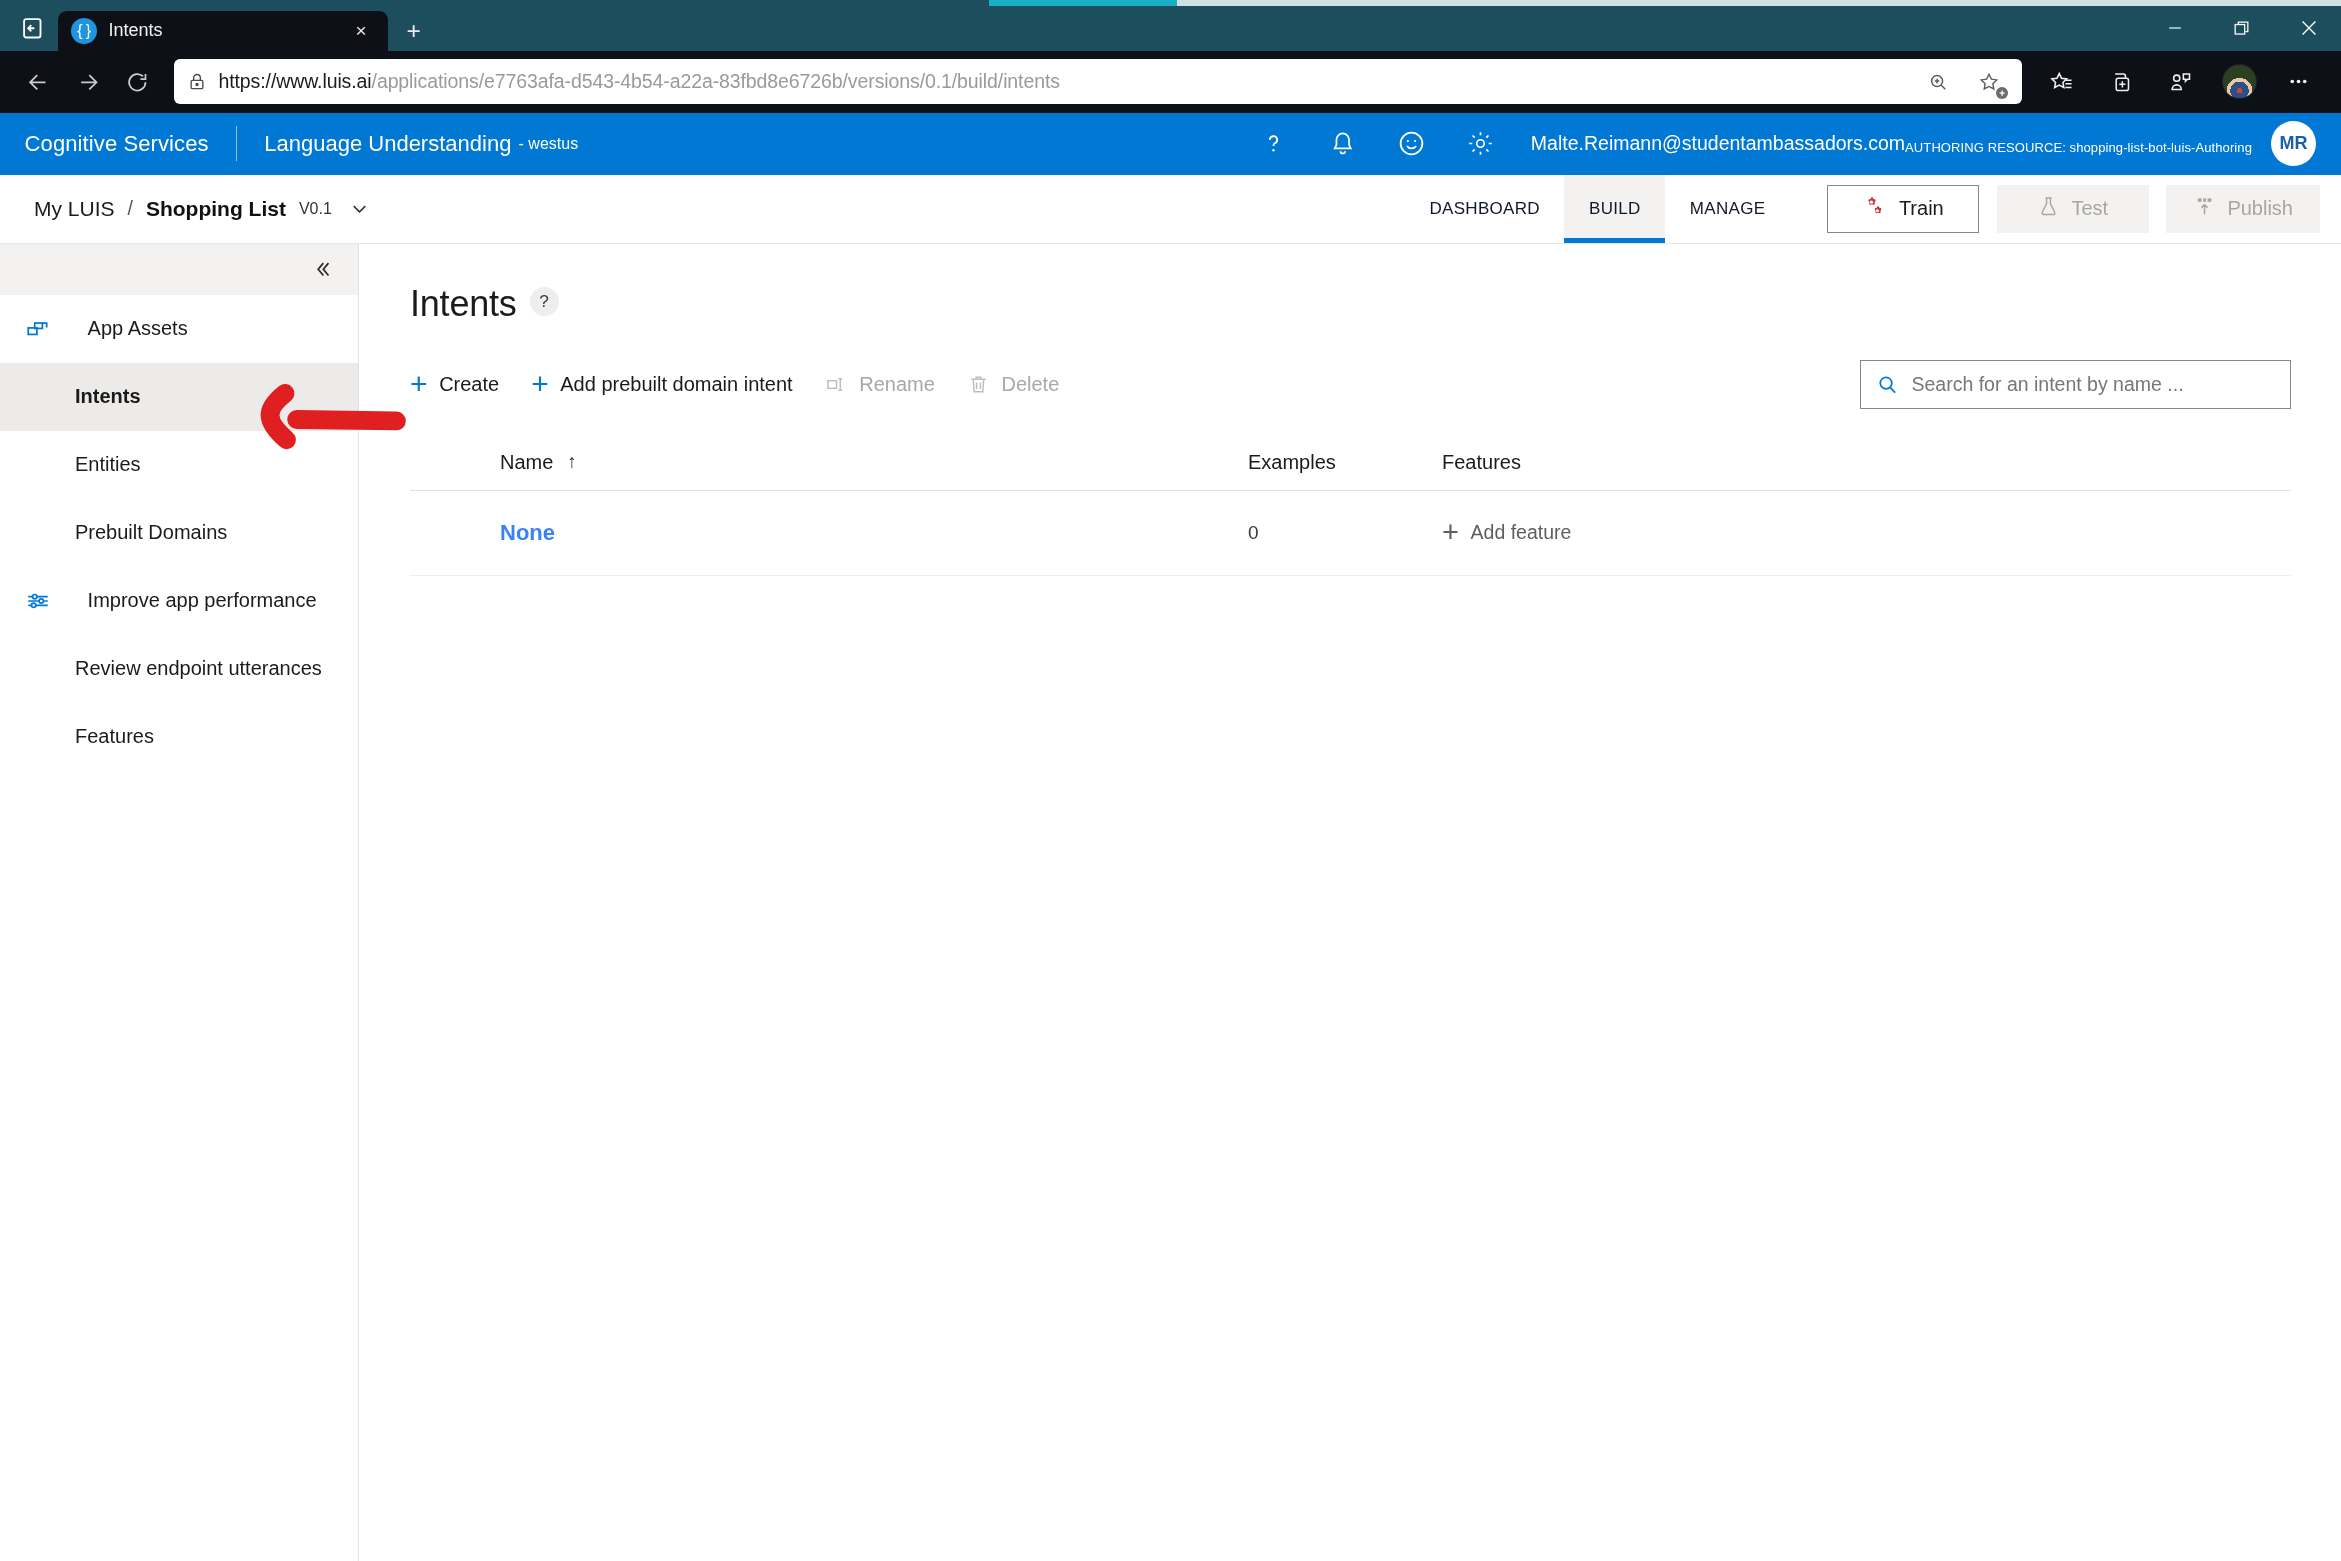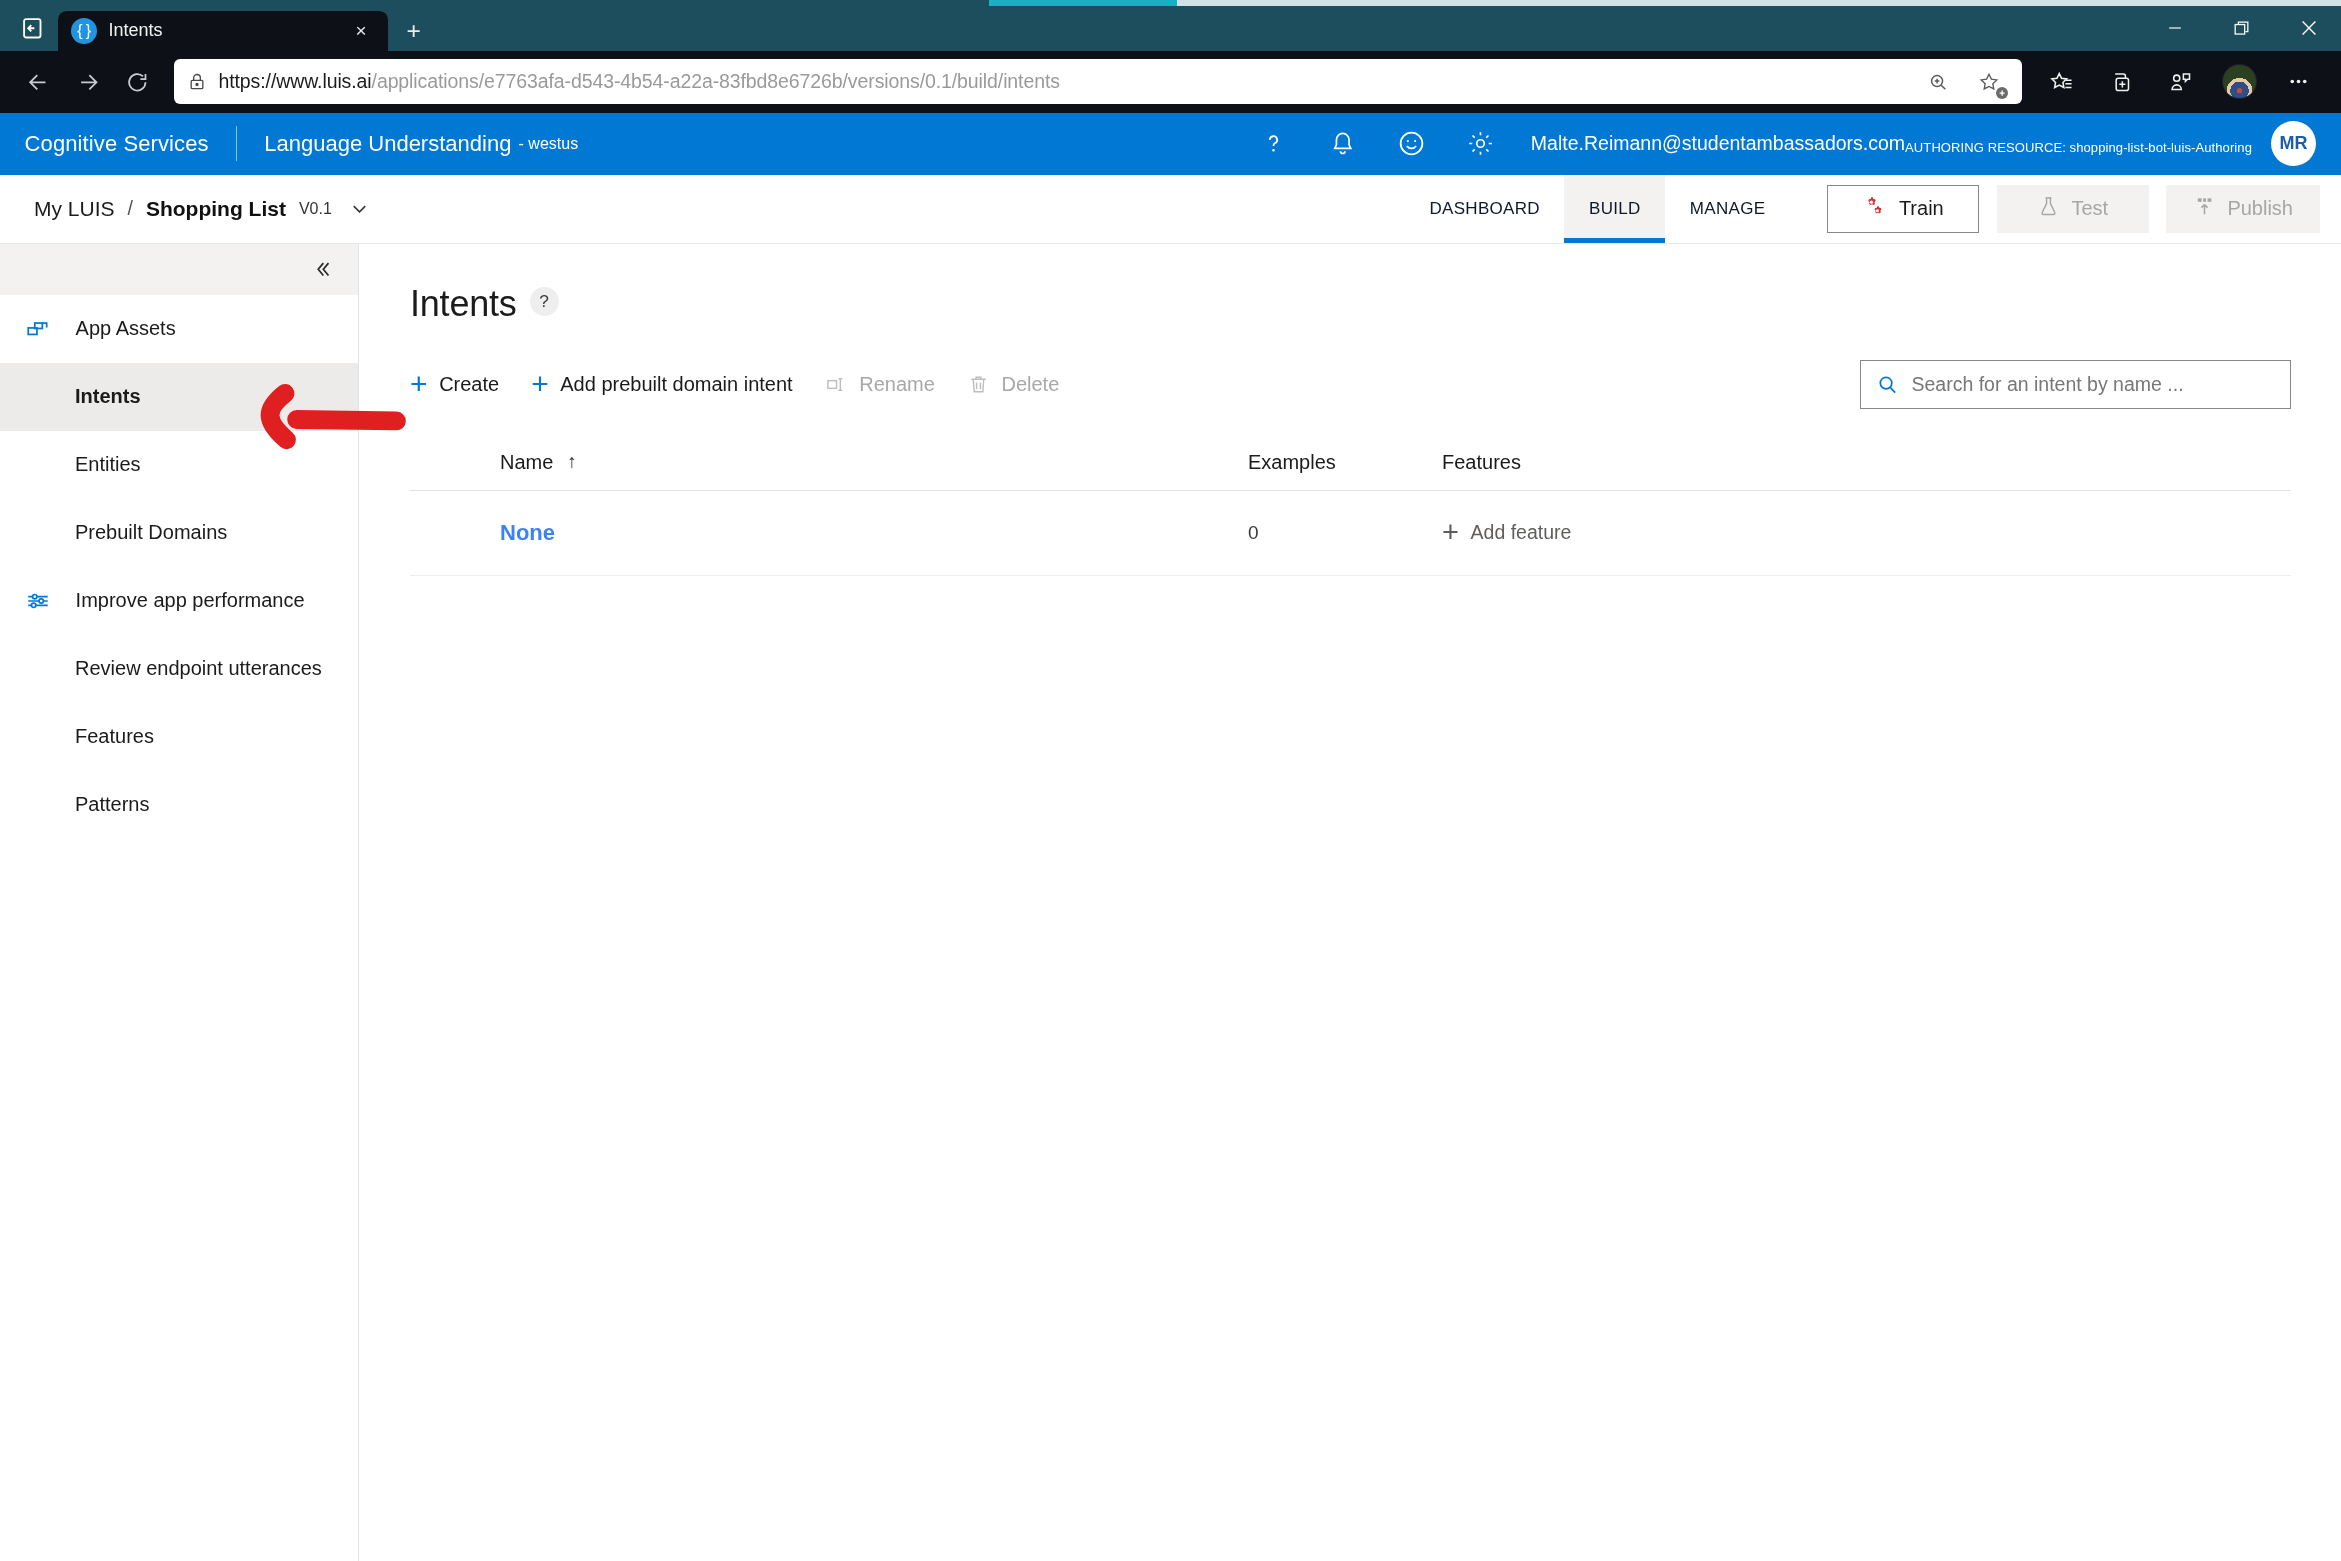--- a/index.html
+++ b/index.html
@@ -129,21 +129,21 @@
   
   .body { flex: 1; display: flex; min-height: 0; }
 
   
   .sidebar {
     width: 359px; flex: none; background: #ffffff; border-right: 0.7px solid #e3e3e3;
     display: flex; flex-direction: column;
   }
   .side-collapse { height: 51px; background: #f3f2f1; display: flex; align-items: center; justify-content: flex-end; padding-right: 24.6px; color: #2b2b2b; }
   .side-item {
-    height: 68px; display: flex; align-items: center; padding-left: 24.6px; gap: 0;
+    height: 68px; display: flex; align-items: center; padding-left: 24.6px; gap: 12px;
     font-size: 20px; color: #1b1b1b; position: relative;
   }
   .side-item.group { }
   .side-item.child { padding-left: 75px; }
   .side-item.active { background: #edebe9; font-weight: 700; }
   .side-ico { width: 51px; display: flex; align-items: center; color: #0078d4; flex: none; }
 
   
   .main { flex: 1; background: #ffffff; padding: 39px 51px 0 51px; min-width: 0; position: relative; }
   .page-title-row { display: flex; align-items: flex-start; gap: 13px; }
@@ -449,23 +449,20 @@
         </div>
 
         <div class="side-item child">
           <span>Review endpoint utterances</span>
         </div>
 
         <div class="side-item child">
           <span>Features</span>
         </div>
 
-        <div class="side-item child">
-          <span>Patterns</span>
-        </div>
       </div>
 
       <div class="main">
 
         <div class="page-title-row">
           <span class="page-title">Intents</span>
           <span class="help-badge">?</span>
         </div>
 
         <div class="toolbar-row">

